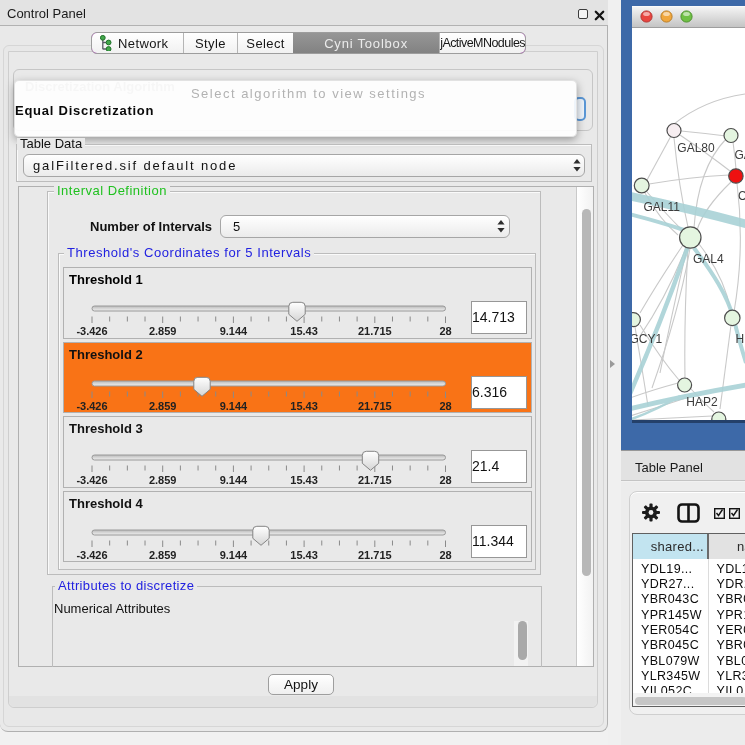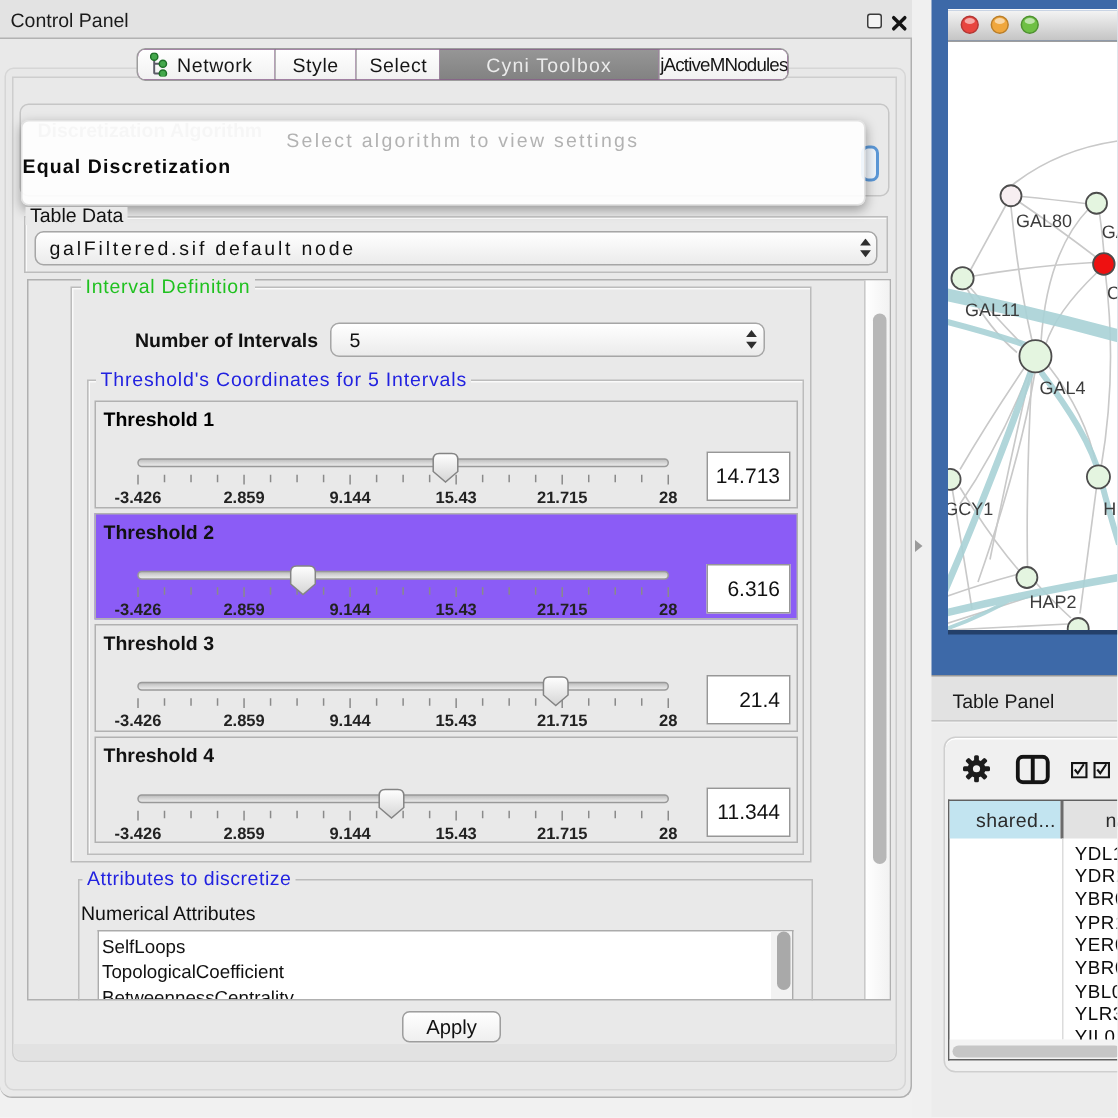--- a/index.html
+++ b/index.html
@@ -3,42 +3,42 @@
 <meta charset="utf-8">
 <style>
 html,body{margin:0;padding:0}
 #root{position:relative;width:745px;height:745px;background:#f1f1f1;font-family:"Liberation Sans",sans-serif;overflow:hidden}
 .abs{position:absolute;box-sizing:border-box}
 .combo{background:linear-gradient(#ffffff,#f4f4f4 55%,#ebebeb);border:1px solid #a6a6a6;border-radius:6px;box-shadow:inset 0 1px 0 #fff}
 .seg{background:linear-gradient(#ffffff,#f1f1f1);color:#161616;letter-spacing:0.4px}
 .segdark{background:linear-gradient(#969696,#828282);color:#ebebeb;letter-spacing:0.8px}
 .etch{border:1px solid #bcbcbc;box-shadow:inset 1px 1px 0 rgba(255,255,255,.75)}
 .tlabel{background:#e9e9e9;padding:0 3px;line-height:12px}
-.fld{background:#fff;border:1px solid #979797;font-size:14px;color:#111;text-align:right}
+.fld{background:#fff;border:1px solid #979797;font-size:14px;color:#111;}
 </style>
 </head>
 <body>
 <div id="root">
 
 <div class="abs" id="cpwin" style="left:0;top:0;width:608px;height:732px;background:#e9e9e9;border:1px solid #b0b0b0;border-left:none;border-top:none;border-radius:0 0 8px 8px"></div>
 
 <div class="abs" style="left:0;top:0;width:608px;height:26px;background:#e3e3e3;border-bottom:1px solid #b2b2b2"></div>
 <div class="abs" style="left:7px;top:6px;font-size:13px;color:#1a1a1a">Control Panel</div>
 
 <div class="abs" style="left:578px;top:9px;width:10px;height:10px;border:1.5px solid #3c3c3c;border-radius:2px;background:#f4f4f4"></div>
 <svg class="abs" style="left:594px;top:9.5px" width="11" height="11" viewBox="0 0 11 11">
       <path d="M1.8 1.8 L9.2 9.2 M9.2 1.8 L1.8 9.2" stroke="#141414" stroke-width="2.3" stroke-linecap="round"></path>
     </svg>
 
 <div class="abs" style="left:3px;top:45px;width:601px;height:682px;background:#e8e8e8;border:1px solid #d6d6d6;border-radius:6px"></div>
 
 <div class="abs" style="left:8px;top:51px;width:590px;height:657px;background:#e9e9e9;border:1px solid #cecece;border-radius:0 0 6px 6px"></div>
 <div class="abs" style="left:9px;top:696px;width:588px;height:11px;background:#e2e2e2;border-radius:0 0 6px 6px"></div>
 
-<div class="abs" style="left:91px;top:32px;width:435px;height:22px;border:1px solid #9d9d9d;border-radius:6px;overflow:hidden;display:flex;font-size:13px;background:#701a75">
+<div class="abs" style="left:91px;top:32px;width:435px;height:22px;border:1px solid #9d9d9d;border-radius:6px;overflow:hidden;display:flex;font-size:13px;background:#a21caf">
  <div class="seg" style="width:92px;display:flex;align-items:center;justify-content:flex-start;padding-left:8px;box-sizing:border-box;border-right:1px solid #b5b5b5">
    <svg width="13" height="16" viewBox="0 0 13 16" style="margin-right:5px">
           <path d="M2.8 4 V14.2 M2.8 7.5 H6 M2.8 14 H6" stroke="#5a5a66" stroke-width="1.3" fill="none"></path>
           <circle cx="2.8" cy="2.8" r="2.4" fill="#44a84c" stroke="#1e7028" stroke-width="1"></circle>
           <circle cx="8.6" cy="7.5" r="2.4" fill="#44a84c" stroke="#1e7028" stroke-width="1"></circle>
           <circle cx="8.6" cy="14" r="2.4" fill="#44a84c" stroke="#1e7028" stroke-width="1"></circle>
         </svg>
    Network</div>
  <div class="seg" style="width:54px;display:flex;align-items:center;justify-content:center;border-right:1px solid #b5b5b5">Style</div>
  <div class="seg" style="width:55px;display:flex;align-items:center;justify-content:center">Select</div>
@@ -102,21 +102,21 @@
   <text x="28.0" y="67" font-size="11" font-weight="bold" fill="#222" text-anchor="middle" font-family="Liberation Sans">-3.426</text>
         <text x="98.7" y="67" font-size="11" font-weight="bold" fill="#222" text-anchor="middle" font-family="Liberation Sans">2.859</text>
         <text x="169.4" y="67" font-size="11" font-weight="bold" fill="#222" text-anchor="middle" font-family="Liberation Sans">9.144</text>
         <text x="240.1" y="67" font-size="11" font-weight="bold" fill="#222" text-anchor="middle" font-family="Liberation Sans">15.43</text>
         <text x="310.8" y="67" font-size="11" font-weight="bold" fill="#222" text-anchor="middle" font-family="Liberation Sans">21.715</text>
         <text x="381.5" y="67" font-size="11" font-weight="bold" fill="#222" text-anchor="middle" font-family="Liberation Sans">28</text>
   <path d="M224.80 38.3 Q224.80 34.3 228.80 34.3 L237.20 34.3 Q241.20 34.3 241.20 38.3 L241.20 46.3 L233.00 53.3 L224.80 46.3 Z" fill="url(#th0)" stroke="#848484" stroke-width="1"></path>
  </svg>
  <div class="fld" style="position:absolute;left:407px;top:33px;width:56px;height:33px;line-height:31px;padding-right:6px;box-sizing:border-box;background:#fff;border:1px solid #979797;font-size:14px">14.713</div>
 </div>
-<div class="abs" style="left:63px;top:341.5px;width:469px;height:71.5px;border:1px solid #b1b1b1;background:#8b5cf6">
+<div class="abs" style="left:63px;top:341.5px;width:469px;height:71.5px;border:1px solid #b1b1b1;background:#f97316">
  <div style="position:absolute;left:5px;top:4px;font-size:13px;font-weight:bold;color:#111">Threshold 2</div>
  <svg width="469" height="71" viewBox="0 0 469 71" style="position:absolute;left:0;top:0">
   <defs>
           <linearGradient id="tg1" x1="0" y1="0" x2="0" y2="1">
             <stop offset="0" stop-color="#b9b9b9"></stop>
             <stop offset="0.5" stop-color="#d6d6d6"></stop>
             <stop offset="1" stop-color="#efefef"></stop>
           </linearGradient>
   <linearGradient id="th1" x1="0" y1="0" x2="0" y2="1">
             <stop offset="0" stop-color="#ffffff"></stop>
@@ -184,23 +184,20 @@
         <text x="310.8" y="67" font-size="11" font-weight="bold" fill="#222" text-anchor="middle" font-family="Liberation Sans">21.715</text>
         <text x="381.5" y="67" font-size="11" font-weight="bold" fill="#222" text-anchor="middle" font-family="Liberation Sans">28</text>
   <path d="M188.80 38.3 Q188.80 34.3 192.80 34.3 L201.20 34.3 Q205.20 34.3 205.20 38.3 L205.20 46.3 L197.00 53.3 L188.80 46.3 Z" fill="url(#th3)" stroke="#848484" stroke-width="1"></path>
  </svg>
  <div class="fld" style="position:absolute;left:407px;top:33px;width:56px;height:33px;line-height:31px;padding-right:6px;box-sizing:border-box;background:#fff;border:1px solid #979797;font-size:14px">11.344</div>
 </div>
 
 <div class="abs" style="left:52px;top:586px;width:490px;height:81px;border:1px solid #bcbcbc;border-bottom:none"></div>
 <div class="abs tlabel" style="left:55px;top:580px;font-size:13px;color:#2222e0;letter-spacing:0.35px">Attributes to discretize</div>
 <div class="abs" style="left:54px;top:601px;font-size:13px;font-weight:normal;color:#111">Numerical Attributes</div>
-<div class="abs" style="left:65px;top:620px;width:464px;height:46px;background:#fff;border:1px solid #ababab;border-bottom:none;overflow:hidden">
-  <div style="font-size:12.5px;color:#111;padding:2px 0 0 2px;line-height:17.1px">SelfLoops<br>TopologicalCoefficient<br>BetweennessCentrality</div>
-</div>
 <div class="abs" style="left:514px;top:621px;width:14px;height:45px;background:#f2f2f2"></div>
 <div class="abs" style="left:517.5px;top:621px;width:9px;height:39px;background:#a9a9a9;border-radius:4.5px"></div>
 
 <div class="abs" style="left:268px;top:674px;width:66px;height:21px;background:linear-gradient(#ffffff,#efefef);border:1px solid #9e9e9e;border-radius:5px;font-size:13.5px;color:#111;text-align:center;line-height:20px">Apply</div>
 
 
 <div class="abs" style="left:608px;top:0;width:13px;height:745px;background:#f0f0f0"></div>
 <div class="abs" style="left:610px;top:360px;width:0;height:0;border-left:5px solid #9a9a9a;border-top:4px solid transparent;border-bottom:4px solid transparent"></div>
 
 <div class="abs" style="left:621px;top:0;width:124px;height:450px;background:#3d69a8"></div>
@@ -305,20 +302,29 @@
  <path d="M2.5 5 L4.5 7.5 L8.5 1.5" fill="none" stroke="#141414" stroke-width="1.4"></path>
  <rect x="15.7" y="0.7" width="9.6" height="9.6" fill="none" stroke="#141414" stroke-width="1.4"></rect>
  <path d="M17.5 5 L19.5 7.5 L23.5 1.5" fill="none" stroke="#141414" stroke-width="1.4"></path>
 </svg>
 
 <div class="abs" style="left:632px;top:533px;width:113px;height:174px;background:#fff;border:1px solid #606060;border-right:none;overflow:hidden">
  <div style="position:absolute;left:0;top:0;width:74px;height:25px;background:#c2e4f0;font-size:13px;color:#2b2b2b;text-align:right;padding-right:3px;box-sizing:border-box;line-height:25px;letter-spacing:0.3px">shared...</div>
  <div style="position:absolute;left:74px;top:0;width:39px;height:25px;background:#e2e2e2;font-size:13px;color:#2b2b2b;line-height:25px;padding-left:30px">na</div>
  <div style="position:absolute;left:74px;top:0;width:1.5px;height:25px;background:#6b6b6b"></div>
  <div style="position:absolute;left:74.5px;top:25px;width:1px;height:134px;background:#dcdcdc"></div>
+ <div style="position:absolute;left:8px;top:27.5px;font-size:12.5px;color:#0c0c0c;line-height:15.35px;letter-spacing:0.35px;white-space:pre">YDL19...
+YDR27...
+YBR043C
+YPR145W
+YER054C
+YBR045C
+YBL079W
+YLR345W
+YIL052C</div>
  <div style="position:absolute;left:83.5px;top:27.5px;font-size:12.5px;color:#0c0c0c;line-height:15.35px;letter-spacing:0.35px;white-space:pre">YDL1
 YDR2
 YBR0
 YPR1
 YER0
 YBR0
 YBL0
 YLR3
 YIL0</div>
  <div style="position:absolute;left:0;top:159px;width:113px;height:15px;background:#f3f3f3"></div>

